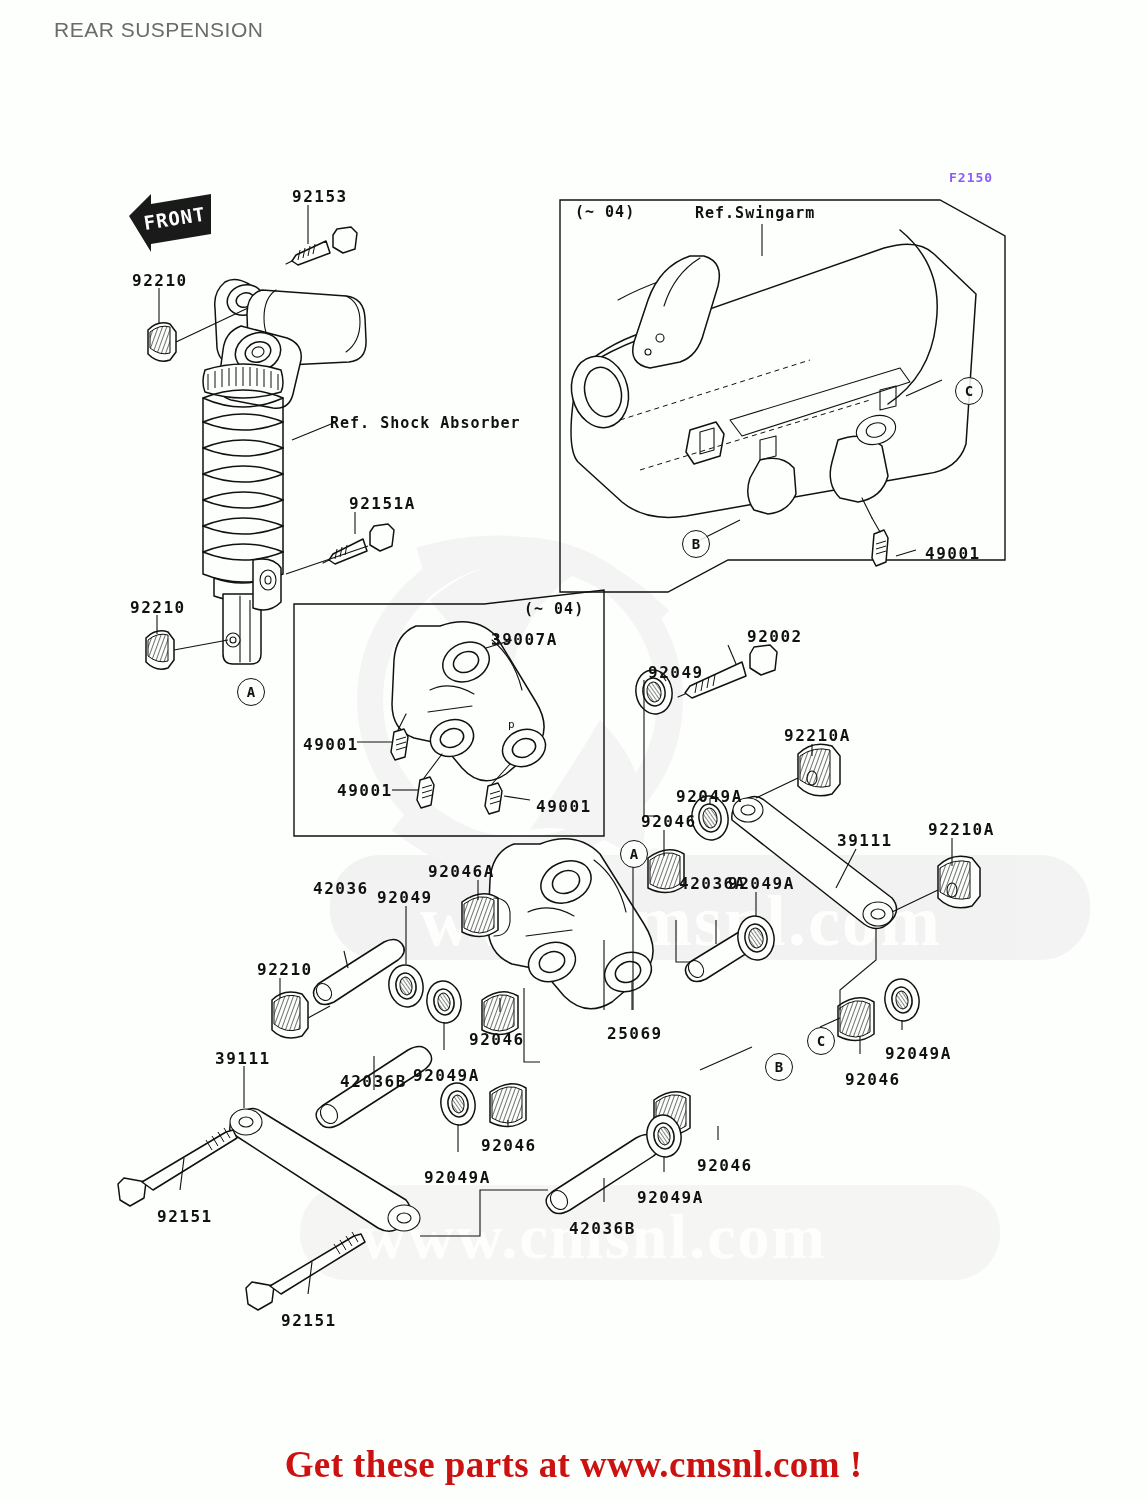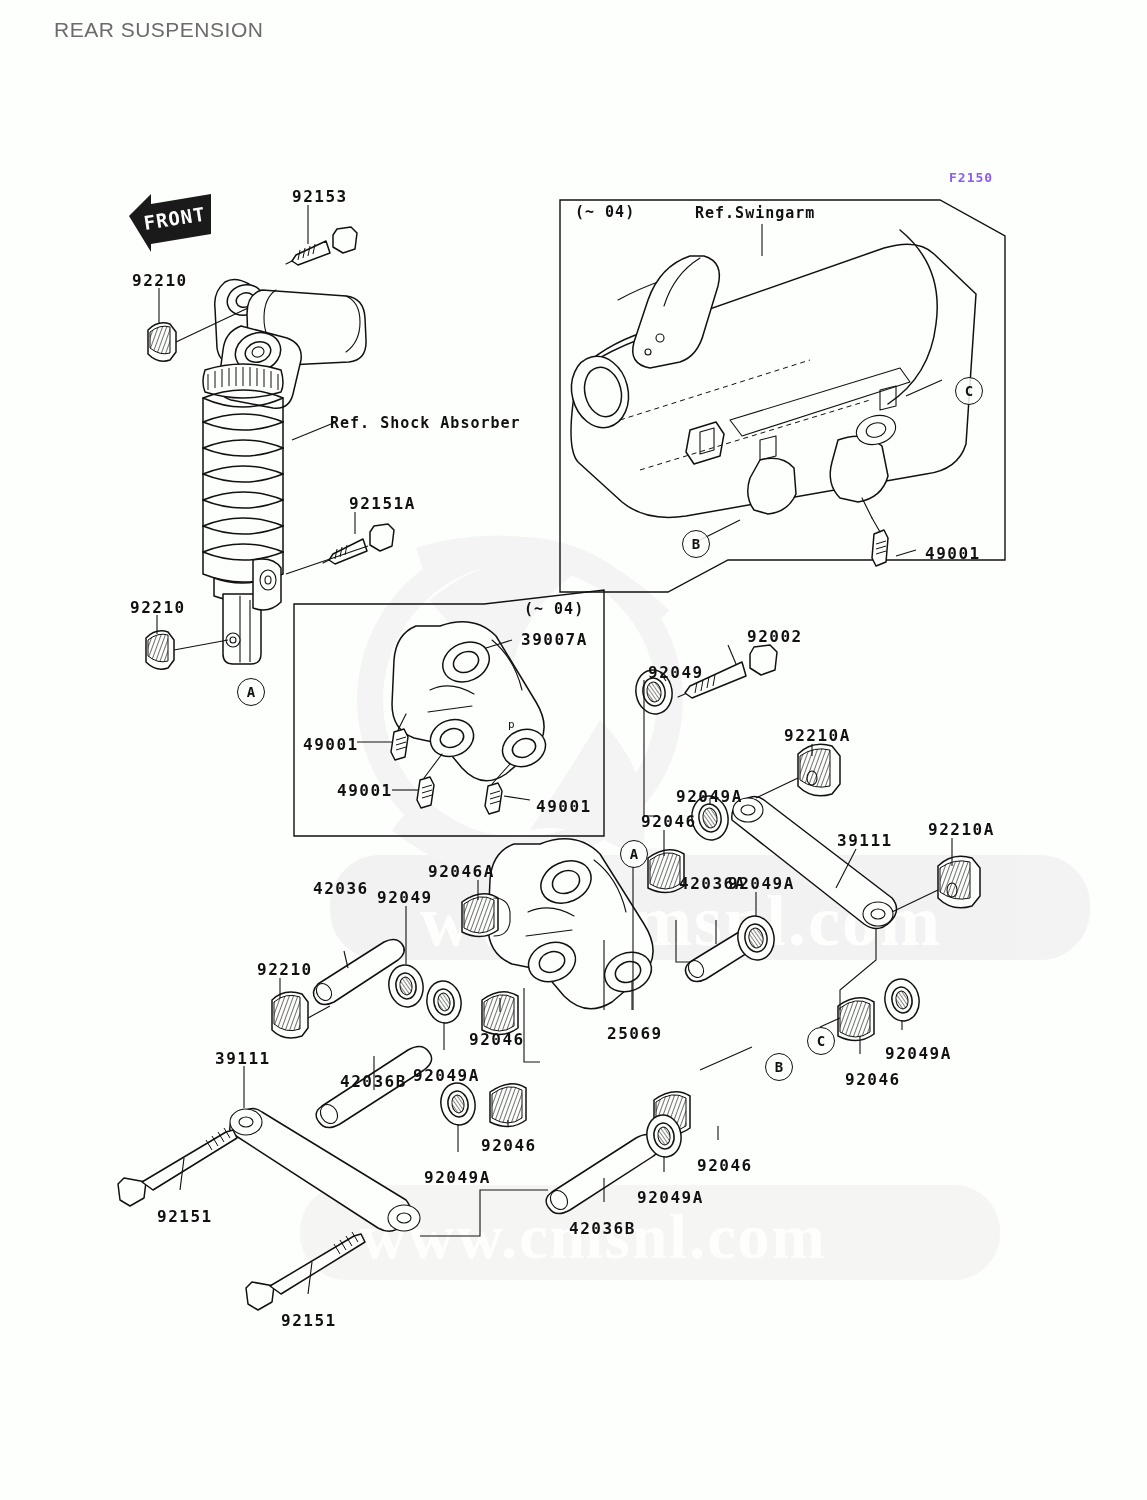--- a/index.html
+++ b/index.html
@@ -564,21 +564,21 @@
   </div>
 
   <div class="lbl inset-year" style="left:575px;top:203px;">(~ 04)</div>
   <div class="lbl inset-year" style="left:524px;top:600px;">(~ 04)</div>
 
   <div id="labels">
       <div class="lbl" style="left: 292px; top: 187px;">92153</div>
       <div class="lbl" style="left: 132px; top: 271px;">92210</div>
       <div class="lbl" style="left: 324px; top: 494px; margin-left: 25px;">92151A</div>
       <div class="lbl" style="left: 130px; top: 598px;">92210</div>
-      <div class="lbl" style="left: 521px; top: 630px; text-align: right;">39007A</div>
+      <div class="lbl" style="left: 491px; top: 630px; text-align: right;">39007A</div>
       <div class="lbl" style="left: 303px; top: 735px;">49001</div>
       <div class="lbl" style="left: 337px; top: 781px;">49001</div>
       <div class="lbl" style="left: 536px; top: 797px;">49001</div>
       <div class="lbl" style="left: 925px; top: 544px;">49001</div>
       <div class="lbl" style="left: 706px; top: 627px; margin-left: 41px;">92002</div>
       <div class="lbl" style="left: 648px; top: 663px;">92049</div>
       <div class="lbl" style="left: 784px; top: 726px;">92210A</div>
       <div class="lbl" style="left: 676px; top: 787px;">92049A</div>
       <div class="lbl" style="left: 641px; top: 812px;">92046</div>
       <div class="lbl" style="left: 728px; top: 874px;">92049A</div>
@@ -607,14 +607,15 @@
 
   <div id="circles">
       <div class="circ" style="left: 237px; top: 678px;">A</div>
       <div class="circ" style="left: 682px; top: 530px;">B</div>
       <div class="circ" style="left: 955px; top: 377px;">C</div>
       <div class="circ" style="left: 620px; top: 840px;">A</div>
       <div class="circ" style="left: 765px; top: 1053px;">B</div>
       <div class="circ" style="left: 807px; top: 1027px;">C</div>
     </div>
 
+  <div class="footer" style="color: rgb(204, 17, 17);">Get these parts at www.cmsnl.com !</div>
 
 </div>
 
 </body></html>

